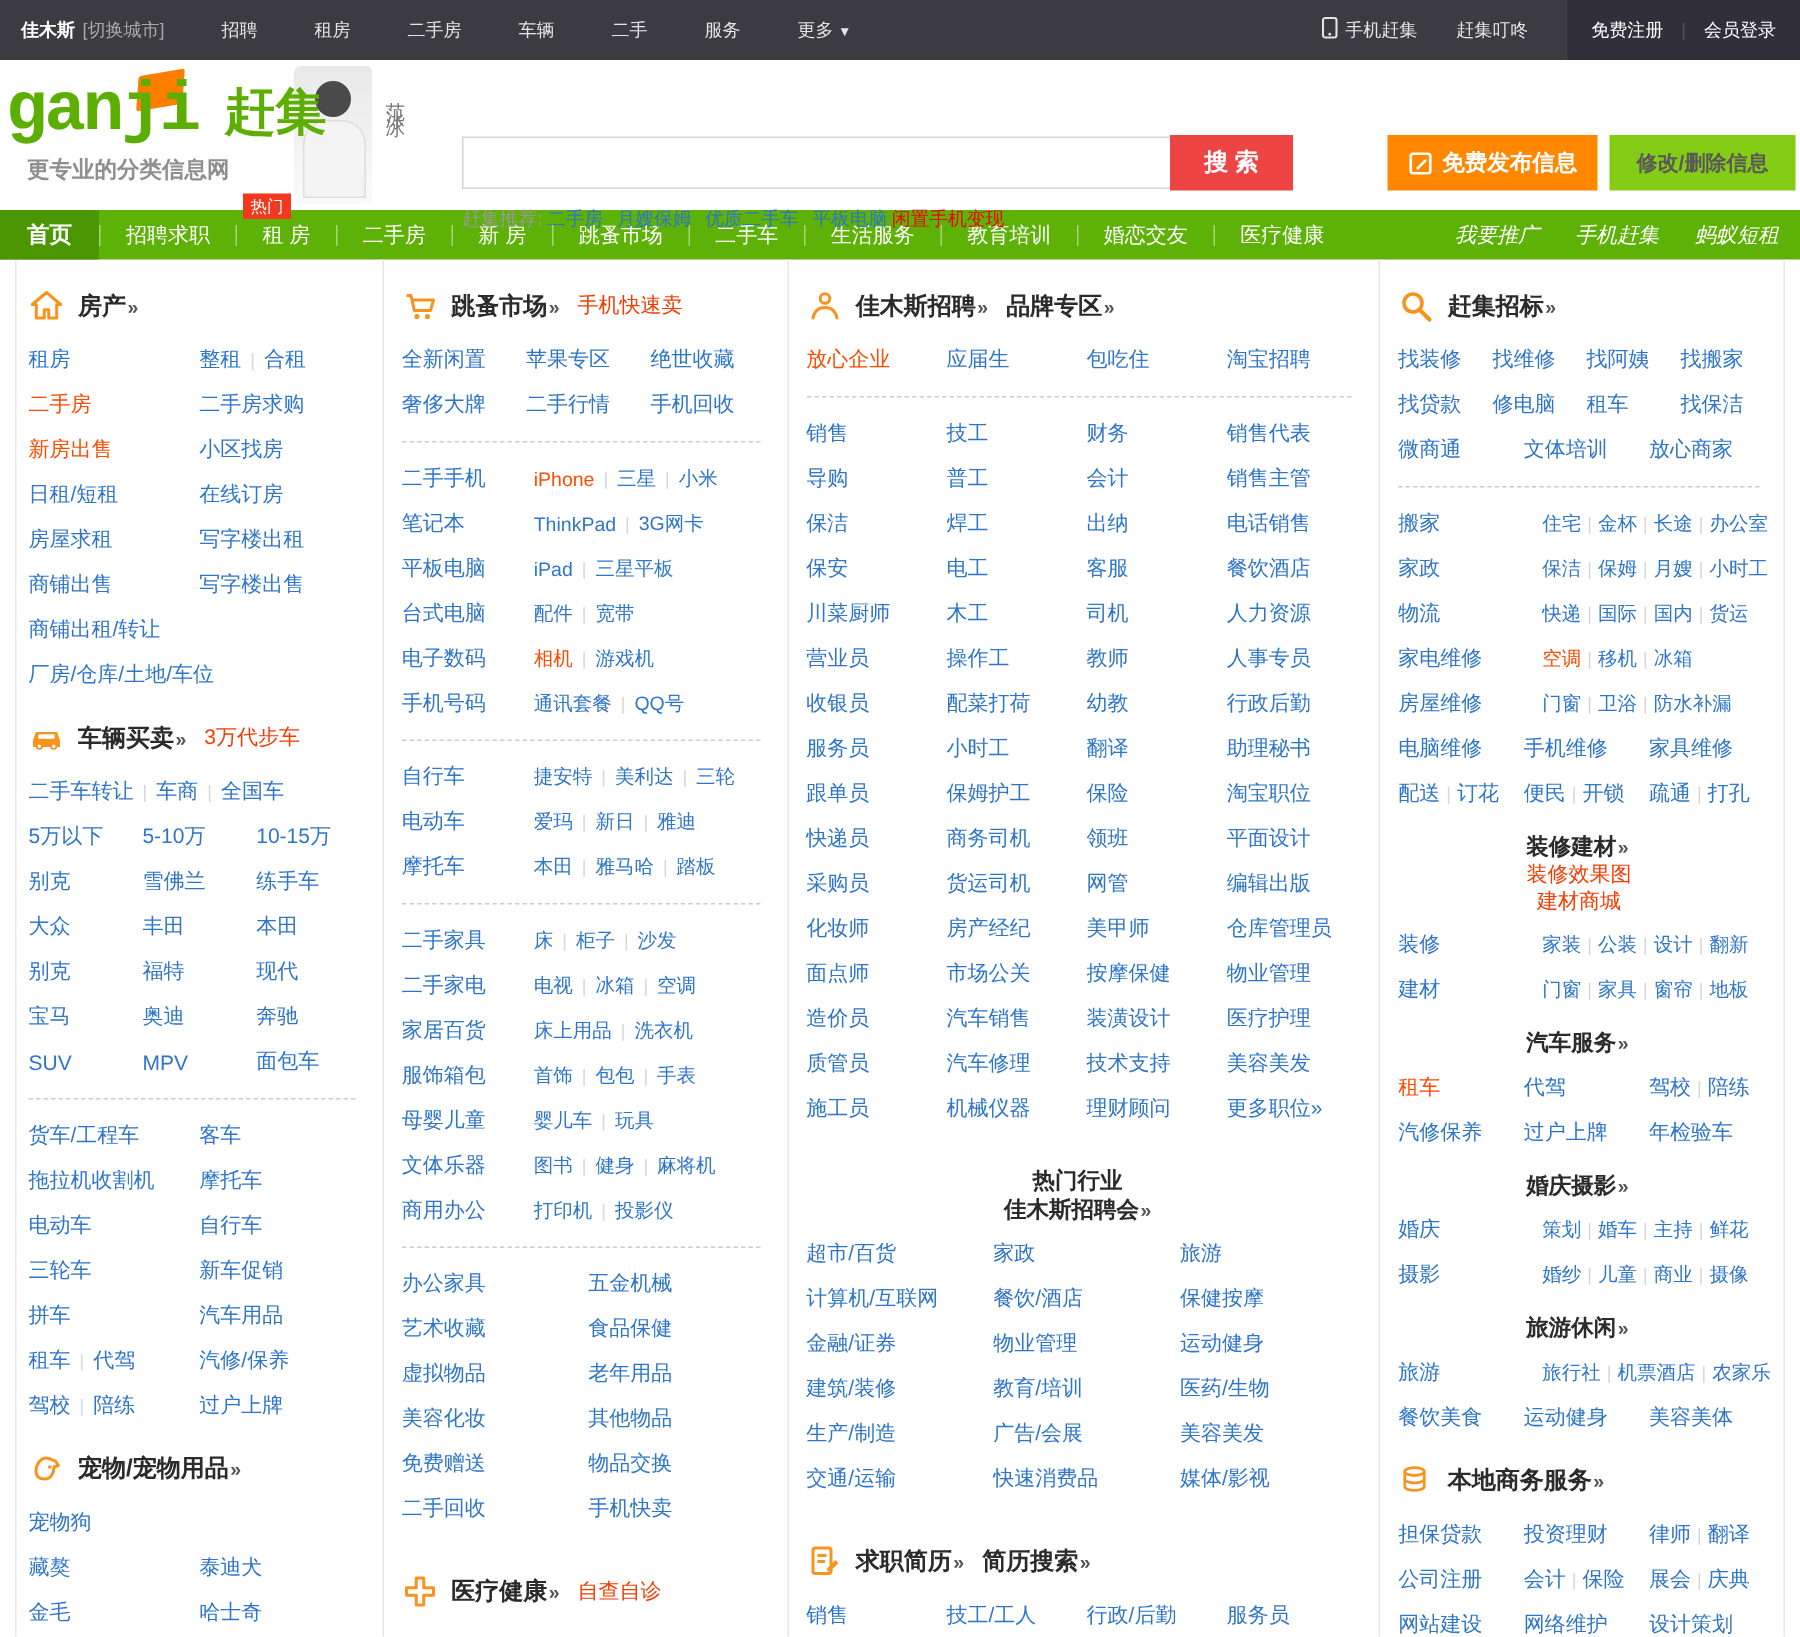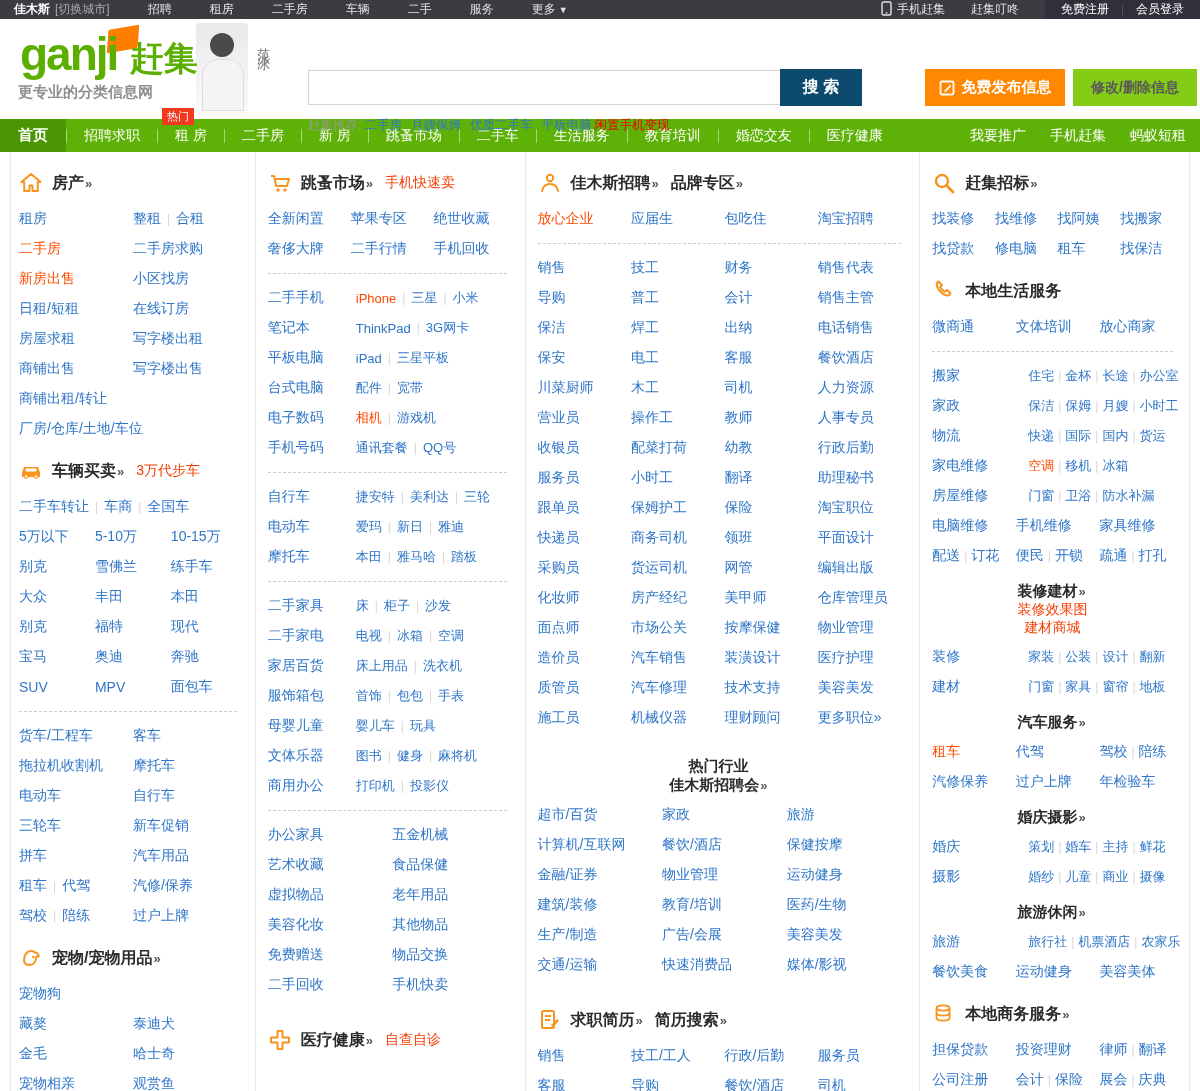--- a/index.html
+++ b/index.html
@@ -1,78 +1,78 @@
 <!DOCTYPE html>
 <html><head>
 <meta charset="utf-8">
 <style>
   * { margin:0; padding:0; box-sizing:border-box; }
   html,body { width:1200px; height:1091px; overflow:hidden; background:#fff;
     font-family:"Liberation Sans","DejaVu Sans",sans-serif; }
   a { text-decoration:none; cursor:pointer; }
 
   
-  .topbar { height:19px; background:#3c3b42; color:#e4e4e4; font-size:12px;
+  .topbar { height:40px; background:#3c3b42; color:#e4e4e4; font-size:12px;
     display:flex; align-items:center; padding-left:14px; }
   .tb-city { font-weight:bold; color:#fff; margin-right:5px; }
   .tb-switch { color:#a9a9a9; margin-right:38px; }
   .tb-links { display:flex; gap:38px; align-items:center; }
   .tb-link { color:#e4e4e4; }
   .tb-more { color:#e4e4e4; }
   .tb-more .caret { font-size:9px; margin-left:3px; }
   .tb-right { margin-left:auto; display:flex; align-items:center; height:100%; }
   .tb-mobile { display:flex; align-items:center; gap:5px; color:#e4e4e4; margin-right:26px; }
   .tb-dingdong { color:#e4e4e4; margin-right:26px; }
   .tb-pill { background:#312f3a; height:100%; display:flex; align-items:center; padding:0 16px; gap:12px; }
   .tb-pill a { color:#fff; }
   .tb-pill .sep { color:#56545f; }
 
   
   .header { position:relative; height:100px; background:#fff; }
-  .logo { position:absolute; left:20px; top:8px; }
+  .logo { position:absolute; left:4px; top:8px;font-family:Liberation Mono, monospace; }
   .logo-en { font-size:46px; font-weight:bold; color:#5caf00; letter-spacing:-2px;
     position:relative; z-index:1; }
   .logo-accent { position:absolute; left:88px; top:0; width:30px; height:24px;
     background:#ff7e00; transform:skew(-14deg) rotate(-10deg); z-index:0; border-radius:2px; }
   .logo-cn { font-size:34px; font-weight:bold; color:#5caf00; margin-left:8px;
     position:relative; z-index:1; }
   .tagline { position:absolute; left:18px; top:64px; font-size:15px; font-weight:bold; color:#8f8f8f; }
   .celeb { position:absolute; left:196px; top:4px; width:52px; height:92px;
     background:linear-gradient(180deg,#e9e9e9,#fafafa); border-radius:4px; }
   .celeb:before { content:""; position:absolute; left:14px; top:10px; width:24px; height:24px;
     border-radius:50%; background:#4a4a4a; }
   .celeb:after { content:""; position:absolute; left:6px; top:36px; width:40px; height:50px;
     border-radius:16px 16px 0 0; background:#f4f4f4; border:1px solid #ddd; }
   .celeb-name { position:absolute; left:254px; top:18px; writing-mode:vertical-rl;
     font-size:13px; color:#777; letter-spacing:5px; }
   .hot-tag { position:absolute; left:162px; top:89px; width:32px; height:17px; background:#f2391e;
     color:#fff; font-size:11px; display:flex; align-items:center; justify-content:center; z-index:9; }
   .searchbox { position:absolute; left:308px; top:50px; width:554px; height:37px; }
   .search-input { position:absolute; left:0; top:1px; width:472px; height:35px;
     border:1px solid #d5d5d5; border-right:none; padding:0 10px; font-size:14px; outline:none; }
-  .search-btn { position:absolute; left:472px; top:0; width:82px; height:37px; background:#0c4a6e;
+  .search-btn { position:absolute; left:472px; top:0; width:82px; height:37px; background:#ef4444;
     color:#fff; border:none; font-size:16px; font-weight:bold; cursor:pointer; }
   .recommend { position:absolute; left:308px; top:98px; font-size:12.5px; display:flex; gap:3px; }
   .rec-label { color:#999; }
   .rec-link { color:#2f76c8; }
   .rec-hot { color:#f40000; }
   .post-btn { position:absolute; left:925px; top:50px; width:140px; height:37px; background:#ff8800;
     color:#fff; font-size:15px; font-weight:bold; border:none; cursor:pointer;
     display:flex; align-items:center; justify-content:center; gap:7px; }
   .modify-btn { position:absolute; left:1073px; top:50px; width:124px; height:37px; background:#84cc16;
     color:#595959; font-size:14px; font-weight:bold; border:none; cursor:pointer; }
 
   
   .nav { height:33px; background:#5eb106; display:flex; align-items:stretch; color:#fff; }
   .nav-home { width:66px; background:#4a9703; font-size:15px; font-weight:bold;
     display:flex; align-items:center; justify-content:center; color:#fff; }
   .nav-item { display:flex; align-items:center; padding:0 17px; font-size:14px; color:#fff; }
   .nav-sep { width:1px; height:14px; background:rgba(255,255,255,.45); align-self:center; }
   .nav-right { margin-left:auto; display:flex; align-items:center; gap:24px; padding-right:14px; }
-  .nav-right a { color:#fff; font-size:14px; }
+  .nav-right a { color:#fff; font-size:14px;font-style:italic; }
 
   
   .main { display:flex; margin:0 10px; border-left:1px solid #e8e8e8; min-height:930px; }
   .col { border-right:1px solid #e8e8e8; padding-top:4px; }
   .c1 { width:245px; padding-left:8px;  padding-right:8px; }
   .c2 { width:270px; padding-left:12px; padding-right:8px; }
   .c3 { width:395px; padding-left:12px; padding-right:8px; }
   .c4 { width:270px; padding-left:12px; padding-right:6px; }
 
   .sec-head { margin:15px 0 9px; display:flex; align-items:center; }
@@ -1127,28 +1127,20 @@
         <span class="cell">
           <a class="lnk">修电脑</a>
         </span>
         <span class="cell">
           <a class="lnk">租车</a>
         </span>
         <span class="cell">
           <a class="lnk">找保洁</a>
         </span>
       </div>
-      <div class="sec-head">
-        <span class="ico">
-          <svg viewBox="0 0 24 24">
-            <path d="M6.5 2.5 10 6 8.2 8.2c.9 2 2.6 3.7 4.6 4.6L15 11l3.5 3.5c-1.5 3-5.8 2.6-9.9-1.5S3.5 4 6.5 2.5z" fill="none" stroke="#f7941d" stroke-width="2" stroke-linejoin="round"></path>
-          </svg>
-        </span>
-        <a class="sec-title">本地生活服务</a>
-      </div>
       <div class="row l-g3">
         <span class="cell">
           <a class="lnk">微商通</a>
         </span>
         <span class="cell">
           <a class="lnk">文体培训</a>
         </span>
         <span class="cell">
           <a class="lnk">放心商家</a>
         </span>

